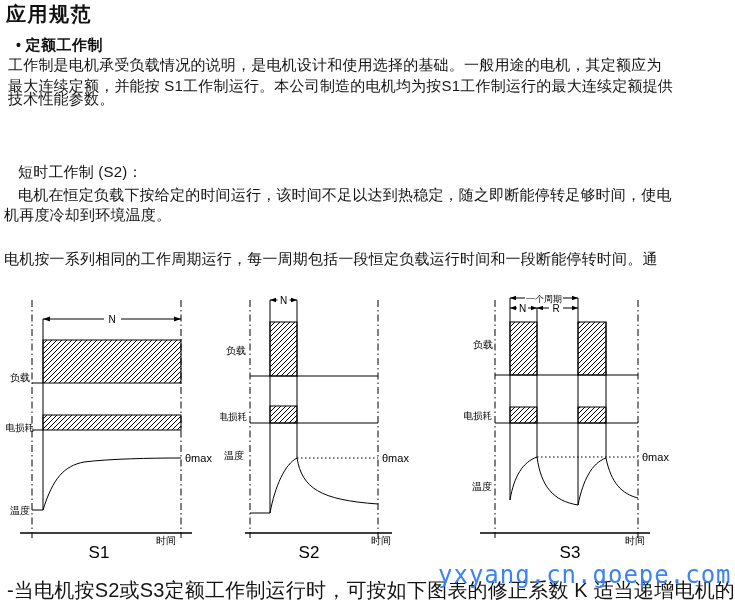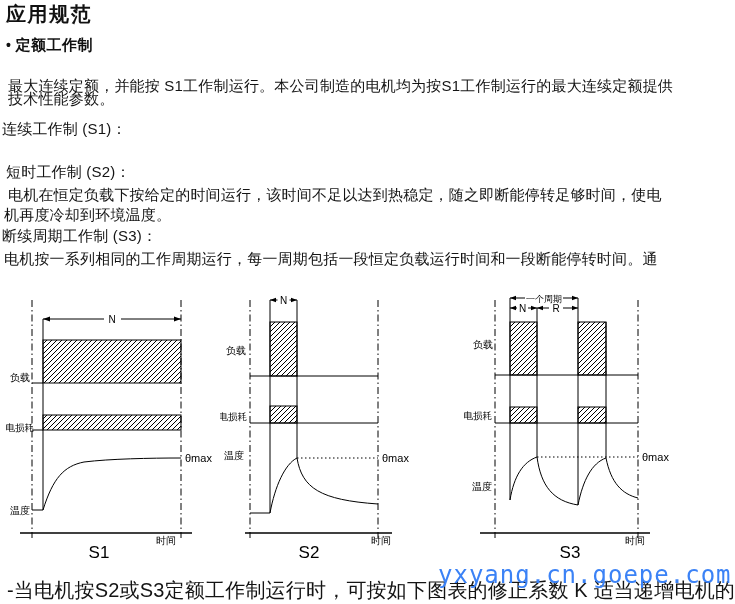--- a/index.html
+++ b/index.html
@@ -1,19 +1,19 @@
 <!DOCTYPE html>
 <html><head>
 <meta charset="utf-8">
 <style>
   html,body{margin:0;padding:0;background:#fff;}
   .page{position:relative;width:735px;height:604px;background:#ffffff;overflow:hidden;
         font-family:"Liberation Sans",sans-serif;color:#111;}
   .title{position:absolute;left:6px;top:1px;font-size:20px;font-weight:700;letter-spacing:1.5px;white-space:nowrap;}
-  .bullet-head{position:absolute;left:6px;top:36px;font-size:15px;font-weight:700;letter-spacing:0.5px;white-space:nowrap;}
+  .bullet-head{position:absolute;left:16px;top:36px;font-size:15px;font-weight:700;letter-spacing:0.5px;white-space:nowrap;}
   .bullet-head .bullet{font-size:14px;margin-right:4px;}
   .tline{position:absolute;font-size:15px;letter-spacing:0.2px;white-space:nowrap;color:#141414;}
   .svg-fig{position:absolute;}
   svg{display:block;}
   svg text{font-family:"Liberation Sans",sans-serif;fill:#000;}
   svg .lbl{font-size:10px;}
   svg .lbl3{font-size:9.5px;}
   svg .dim{font-size:10px;}
   svg .dimsm{font-size:9px;}
   svg .tmax{font-size:11px;}
@@ -32,30 +32,29 @@
 <body>
 
 <div class="page">
 
   <div class="title">应用规范</div>
 
   <div class="bullet-head">
     <span class="bullet">•</span><span>定额工作制</span>
   </div>
 
+  <div class="tline" style="left:8px;top:56px">工作制是电机承受负载情况的说明，是电机设计和使用选择的基础。一般用途的电机，其定额应为</div>
   <div class="tline" style="left:8px;top:77px">最大连续定额，并能按 S1工作制运行。本公司制造的电机均为按S1工作制运行的最大连续定额提供</div>
   <div class="tline" style="left:8px;top:90px">技术性能参数。</div>
 
-  <div class="tline" style="left:2px;top:120px">连续工作制 (S1)：</div>
 
-  <div class="tline" style="left:6px;top:163px">短时工作制 (S2)：</div>
-  <div class="tline" style="left:8px;top:186px">电机在恒定负载下按给定的时间运行，该时间不足以达到热稳定，随之即断能停转足够时间，使电</div>
+  <div class="tline" style="left:18px;top:163px">短时工作制 (S2)：</div>
+  <div class="tline" style="left:18px;top:186px">电机在恒定负载下按给定的时间运行，该时间不足以达到热稳定，随之即断能停转足够时间，使电</div>
   <div class="tline" style="left:4px;top:206px">机再度冷却到环境温度。</div>
 
-  <div class="tline" style="left:2px;top:227px">断续周期工作制 (S3)：</div>
   <div class="tline" style="left:4px;top:250px">电机按一系列相同的工作周期运行，每一周期包括一段恒定负载运行时间和一段断能停转时间。通</div>
 
   <svg class="svg-fig" style="left:0;top:292px" width="220" height="278" viewBox="0 0 220 278">
     <defs>
       <pattern id="h1" patternUnits="userSpaceOnUse" width="5" height="5">
         <path d="M0,5 L5,0 M-1,1 L1,-1 M4,6 L6,4" stroke="#000" stroke-width="0.9"></path>
       </pattern>
     </defs>
     <line class="dd" x1="32" y1="8" x2="32" y2="246"></line>
     <line class="dd" x1="181" y1="8" x2="181" y2="246"></line>

